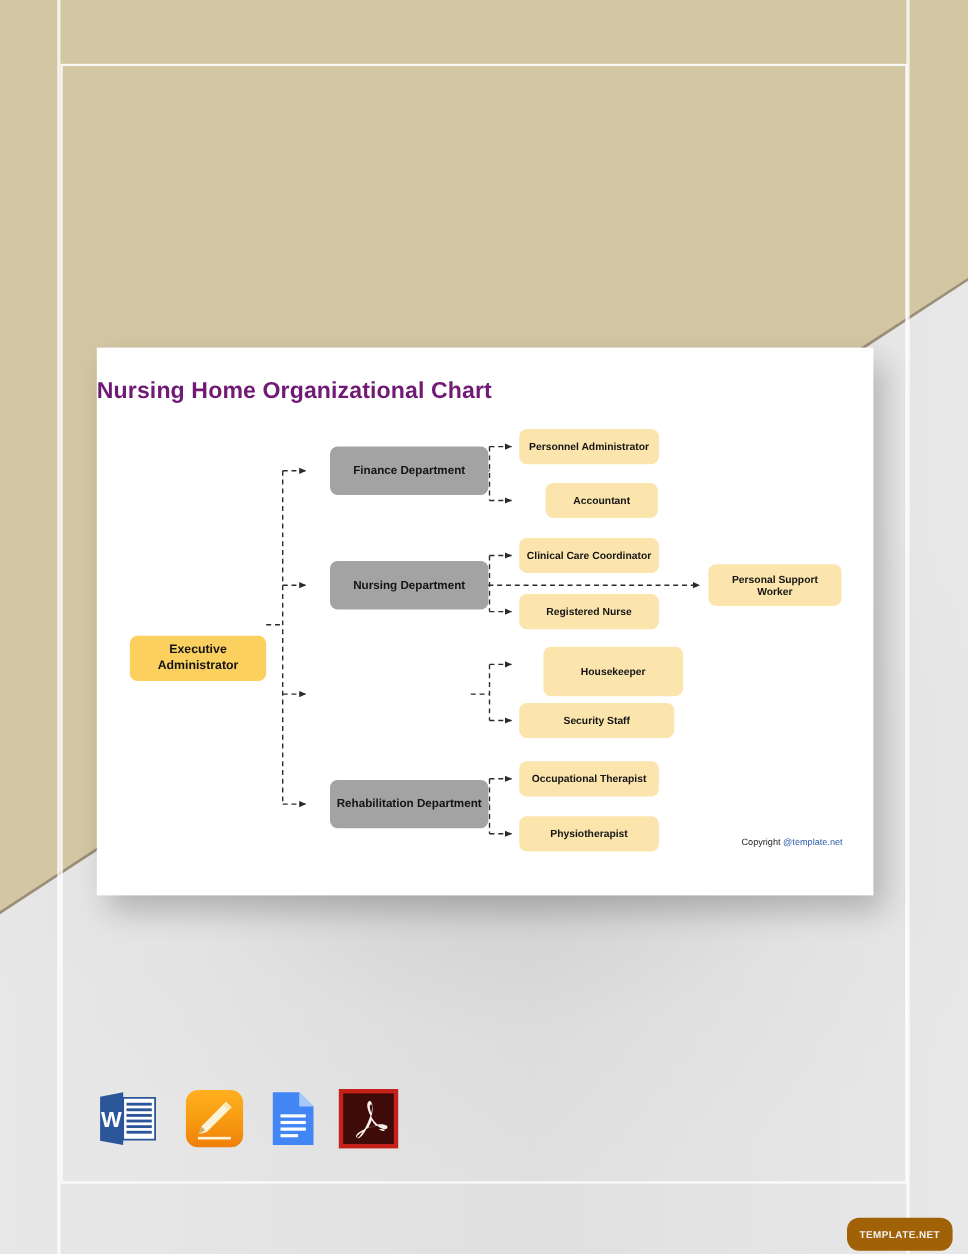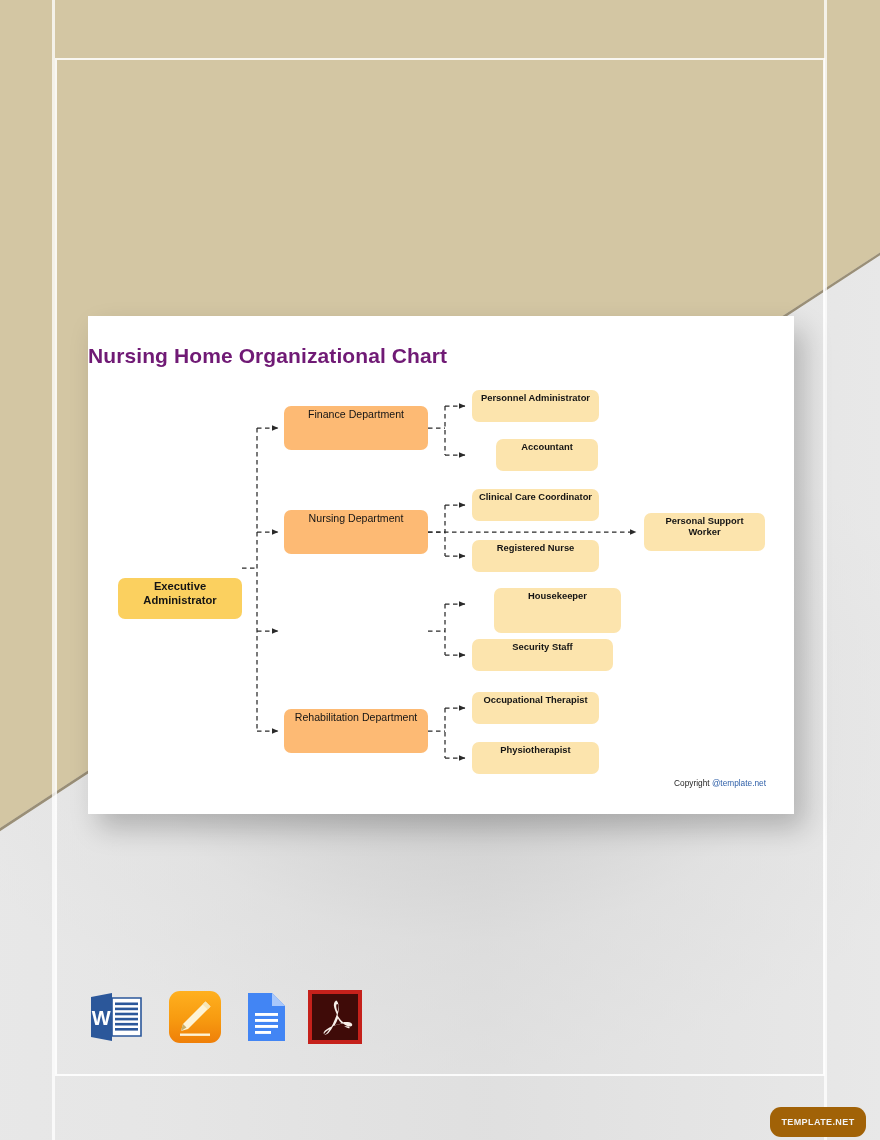--- a/index.html
+++ b/index.html
@@ -110,48 +110,49 @@
     left: 0; top: 0;
     width: 706px; height: 498px;
     overflow: visible;
   }
 
   .node {
     position: absolute;
     box-sizing: border-box;
     border-radius: 7px;
     display: flex;
-    align-items: flex-start;
+    align-items: center;
     justify-content: center;
     text-align: center;
     line-height: 1.22;
     color: #141414;
     padding: 2px 6px;
   }
   .node.root {
     background: #fbd05f;
     font-size: 11.2px;
     font-weight: 700;
     margin-top: 30px;
   }
   .node.dept {
-    background: #fdba74;
+    background: #a3a3a3;
     font-size: 10.6px;
-    font-weight: 400;
+    font-weight: 700;
+    margin-left: 16px;
   }
   .node.leaf {
     background: #fce4ad;
     font-size: 9.4px;
     font-weight: 700;
   }
 
   .copyright {
     position: absolute;
     right: 28px;
-    bottom: 26px;
+    bottom: 44px;
     font-size: 8.3px;
     color: #1f1f1f;
     font-weight: 400;
     white-space: nowrap;
     text-align: right;
   }
   .copyright .link { color: #2e5fa8; }
 
   
   .icons-row {

